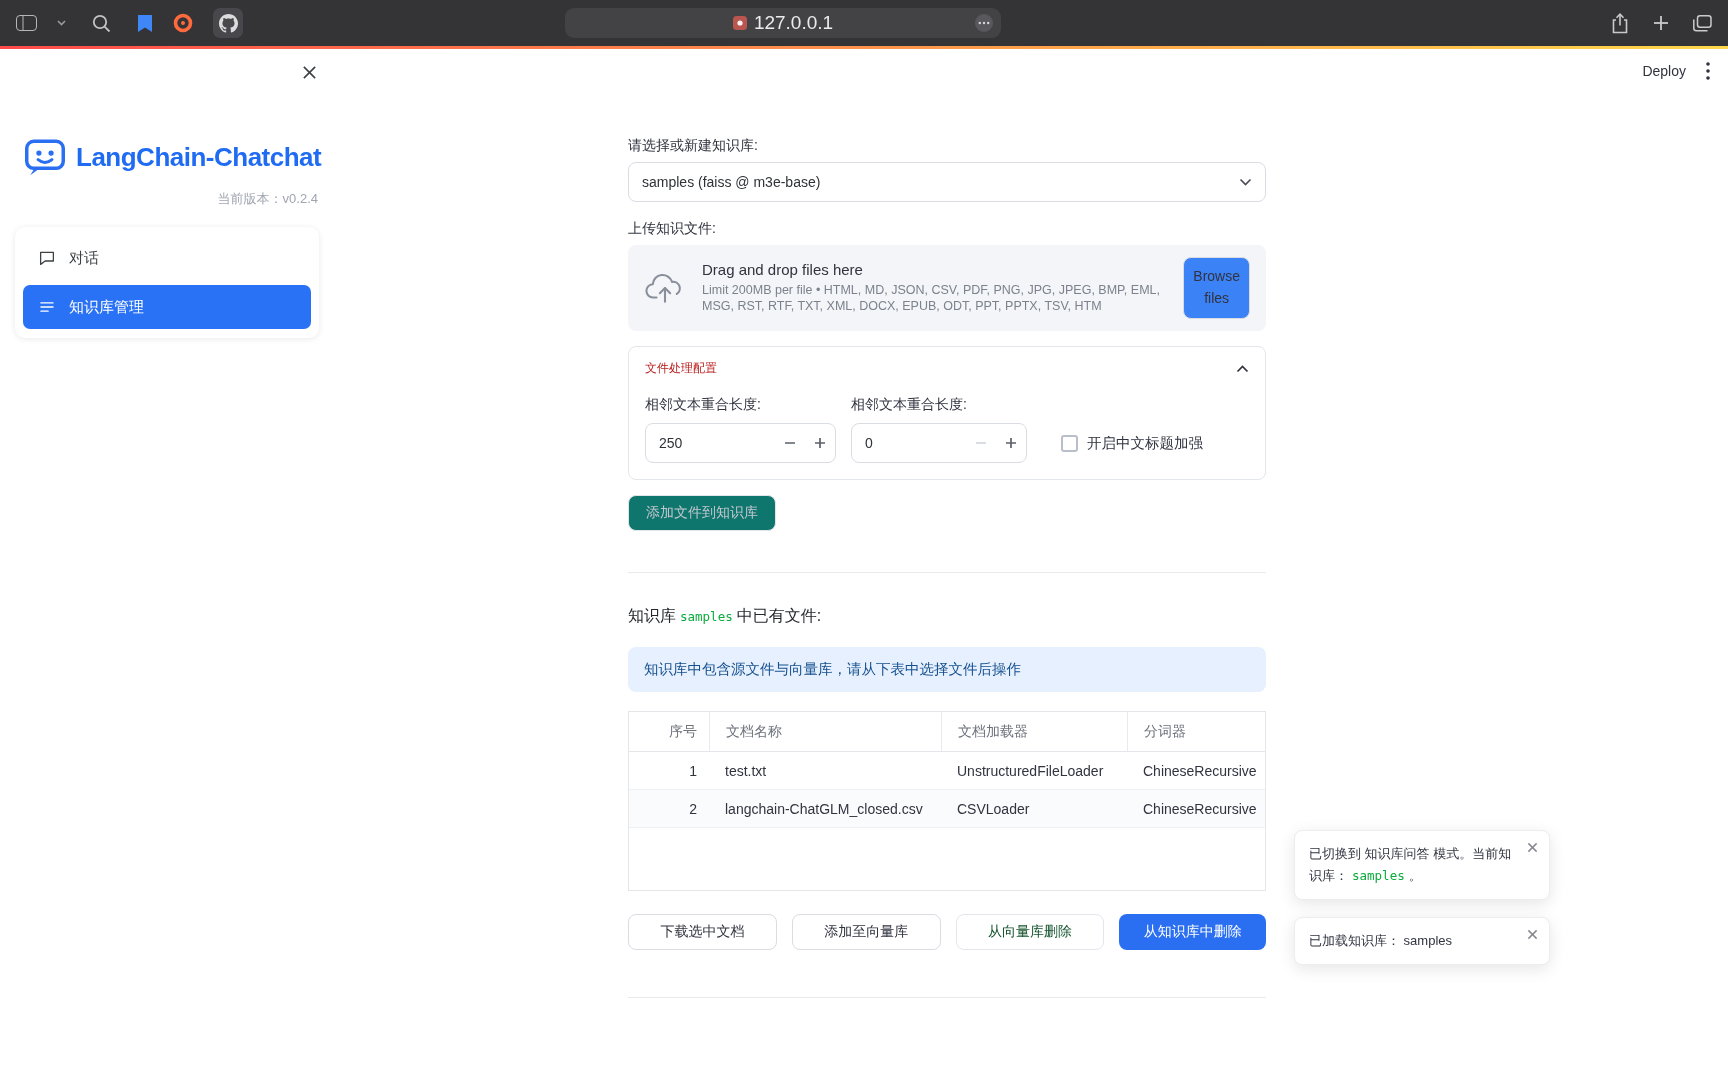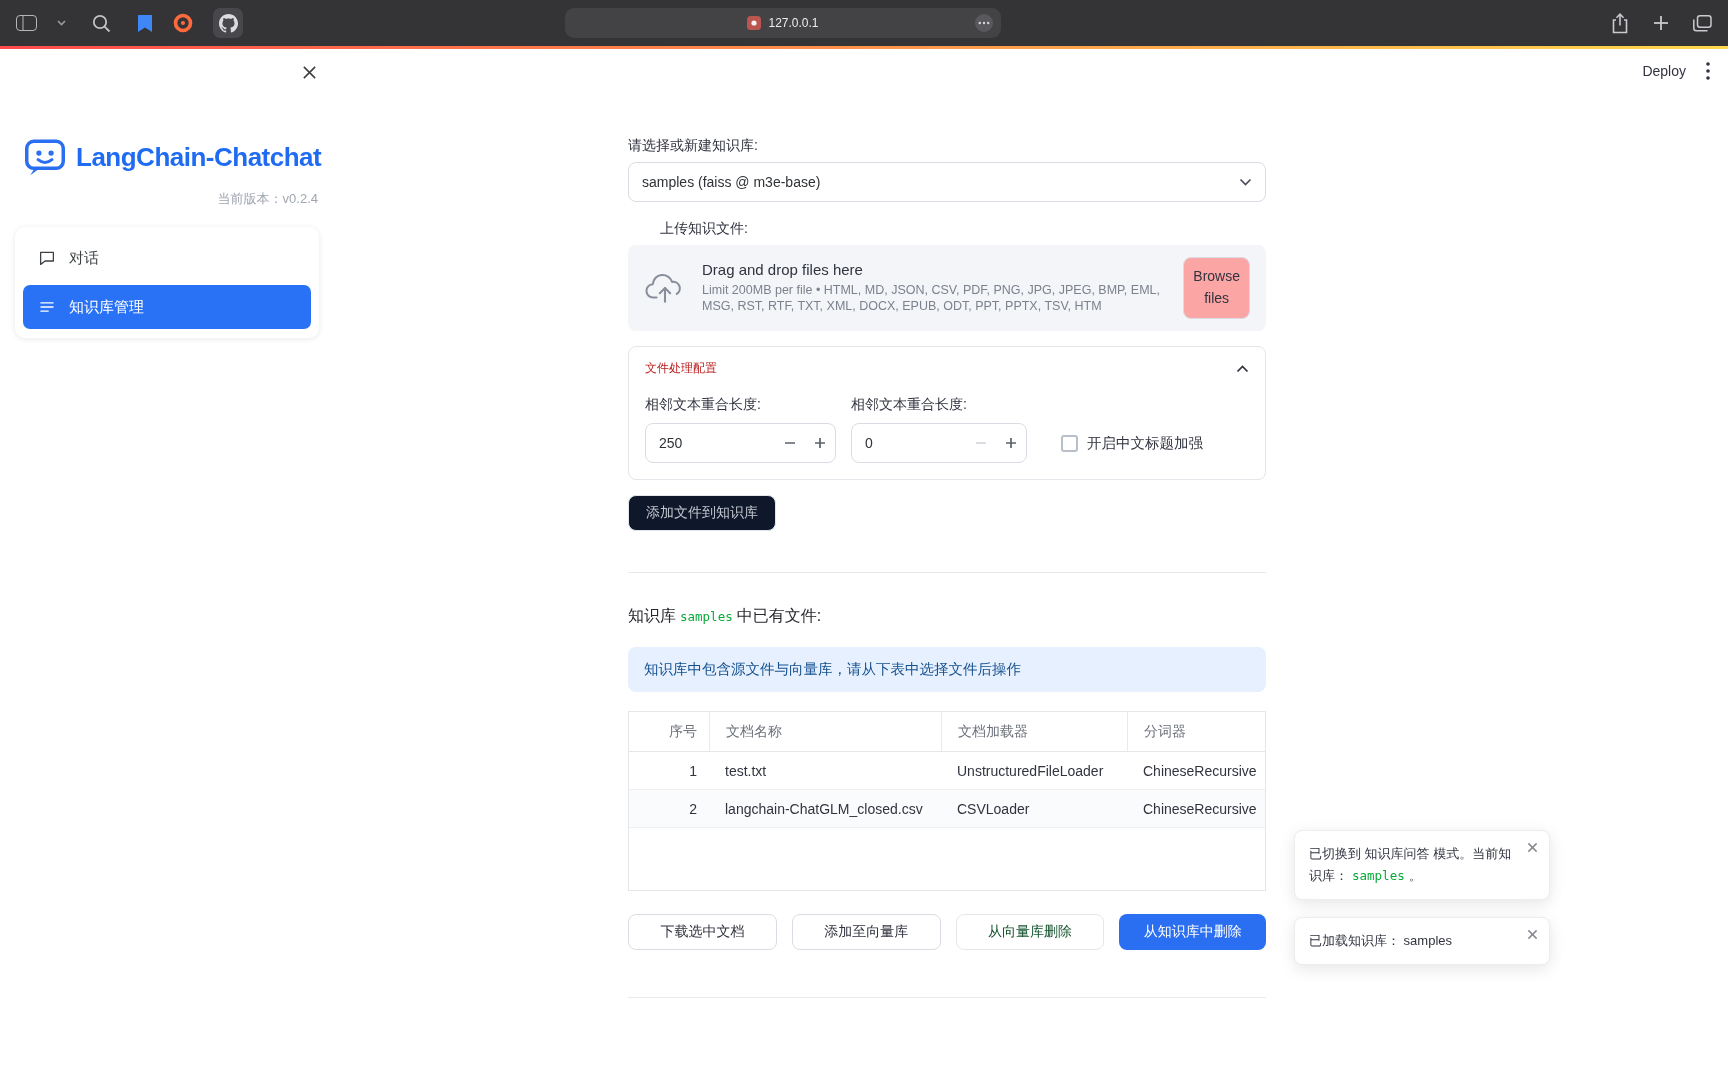--- a/index.html
+++ b/index.html
@@ -8,21 +8,21 @@
 
   
   .browser-bar{ height:46px; background:#343437; display:flex; align-items:center;
     position:relative; padding:0 16px; }
   .bicon{ display:flex; align-items:center; justify-content:center; cursor:pointer; }
   .left-icons{ display:flex; align-items:center; gap:20px; }
   .gh-wrap{ width:30px;height:30px;border-radius:7px;background:#48484c;
     display:flex;align-items:center;justify-content:center; }
   .url-field{ position:absolute; left:565px; top:8px; width:436px; height:30px;
     background:#434346; border-radius:9px; display:flex; align-items:center;
-    justify-content:center; gap:7px; color:#ececee; font-size:12px; cursor:text; }
+    justify-content:center; gap:7px; color:#ececee; font-size:19px; cursor:text; }
   .url-ellipsis{ position:absolute; right:7px; top:5px; }
   .right-icons{ margin-left:auto; display:flex; align-items:center; gap:24px; }
 
   .deco{ height:3px; background:linear-gradient(90deg,#ff4b4b 0%,#ff8c4b 45%,#ffd84b 100%); }
 
   
   .app{ display:flex; height:1031px; background:#fff; }
   .sidebar{ width:334px; flex:none; position:relative; background:#fff; }
   .main{ flex:1; position:relative; }
 
@@ -46,48 +46,48 @@
   .kebab{ cursor:pointer; color:#31333f; display:flex; }
 
   
   .content{ margin-left:294px; width:638px; padding-top:88px; }
   .st-label{ font-size:14px; color:#31333f; margin:0 0 7px; }
 
   .selectbox{ height:40px; border:1px solid #d9dde3; border-radius:8px; background:#fff;
     display:flex; align-items:center; justify-content:space-between; padding:0 13px;
     font-size:14px; color:#2f3337; cursor:pointer; }
 
-  .upload-label{ margin-top:18px;margin-left:32px; }
+  .upload-label{ margin-top:18px; }
   .uploader{ height:86px; background:#f3f5f8; border-radius:8px; display:flex;
     align-items:center; padding:0 16px; gap:16px; cursor:pointer; }
   .up-texts{ max-width:480px; }
   .up-title{ font-size:15px; color:#31333f; }
   .up-limit{ font-size:12.5px; color:#7c828d; margin-top:5px; line-height:1.25; }
-  .browse-btn{ margin-left:auto; background:#fca5a5; border:1px solid #d9dde3; border-radius:8px;
+  .browse-btn{ margin-left:auto; background:#3b82f6; border:1px solid #d9dde3; border-radius:8px;
     width:74px; padding:8px 9px; font-size:14px; color:#31333f; text-align:center;
     line-height:1.55; cursor:pointer; }
 
   .expander{ margin-top:15px; border:1px solid #e3e6ea; border-radius:8px; }
   .exp-head{ height:43px; display:flex; align-items:center; justify-content:space-between;
     padding:0 16px; font-size:12px; color:#b91c1c; cursor:pointer; }
   .exp-body{ display:flex; align-items:flex-end; padding:0 16px 16px; }
   .field{ width:191px; }
   .field.f2{ width:176px; margin-left:15px; }
   .f-label{ font-size:14px; color:#31333f; margin:6px 0 9px; }
   .numin{ height:40px; border:1px solid #d9dde3; border-radius:8px; background:#fff;
     display:flex; align-items:center; overflow:hidden; }
   .numin .val{ flex:1; padding-left:13px; font-size:14px; color:#2f3337; }
   .step{ width:30px; height:100%; display:flex; align-items:center; justify-content:center;
     color:#5a606b; cursor:pointer; }
   .step.disabled{ color:#ccd0d6; cursor:default; }
   .cb-row{ display:flex; align-items:center; gap:9px; margin-left:34px; margin-bottom:10px; cursor:pointer; }
   .cb-box{ width:17px; height:17px; border:2px solid #b9bfc9; border-radius:3px; background:#fff; }
   .cb-label{ font-size:14.5px; color:#31333f; }
 
-  .add-btn{ margin-top:15px; height:36px; padding:0 17px; background:#0f172a;
+  .add-btn{ margin-top:15px; height:36px; padding:0 17px; background:#0f766e;
     border:1px solid #e2e5ea; border-radius:8px; font-size:14px; color:#c3c7cf; cursor:pointer; }
 
   hr.divider{ border:none; border-top:1px solid #e7e9ed; margin:41px 0 0; }
 
   .files-heading{ margin-top:33px; font-size:16px; color:#26282d; }
   .inline-code{ font-family:"DejaVu Sans Mono","Liberation Mono",monospace; font-size:12.5px;
     color:#09ab3b; margin:0 4px; }
 
   .info{ margin-top:20px; background:#e7f0fe; border-radius:8px; padding:13px 16px;
     font-size:14.5px; color:#15508f; }

